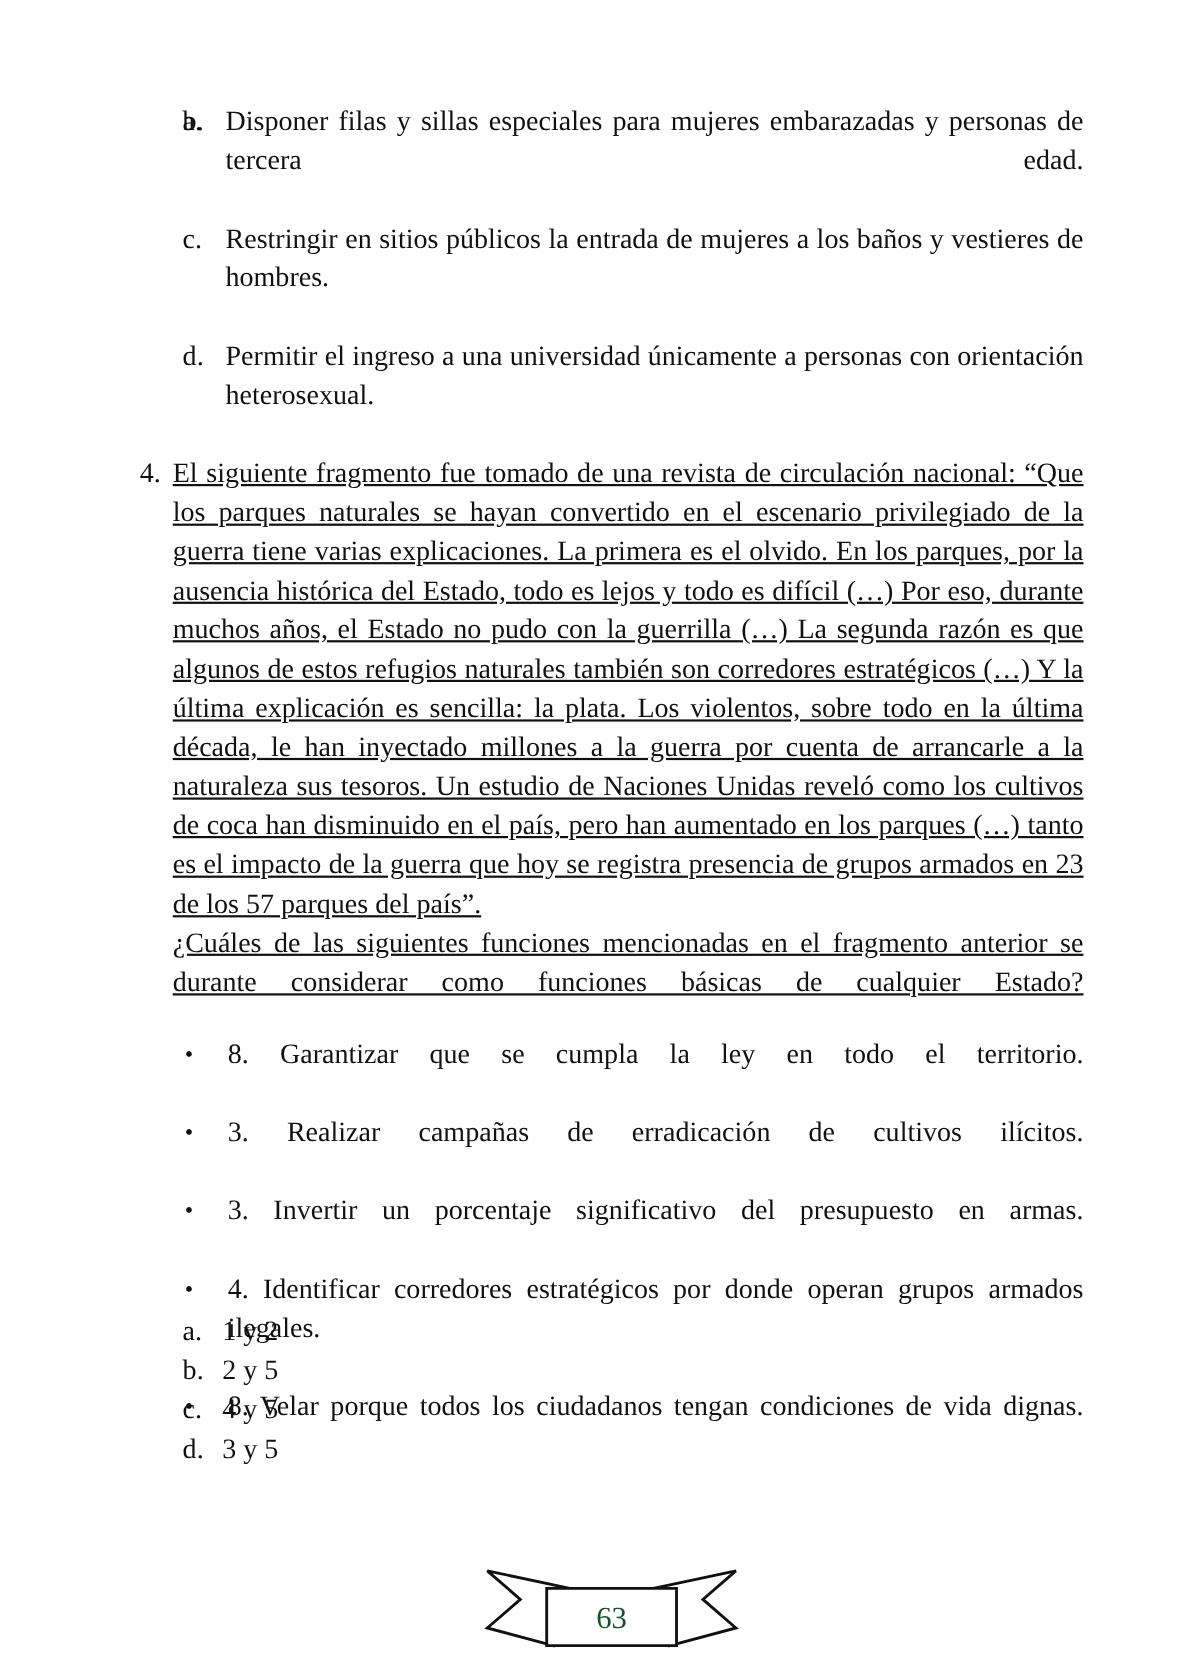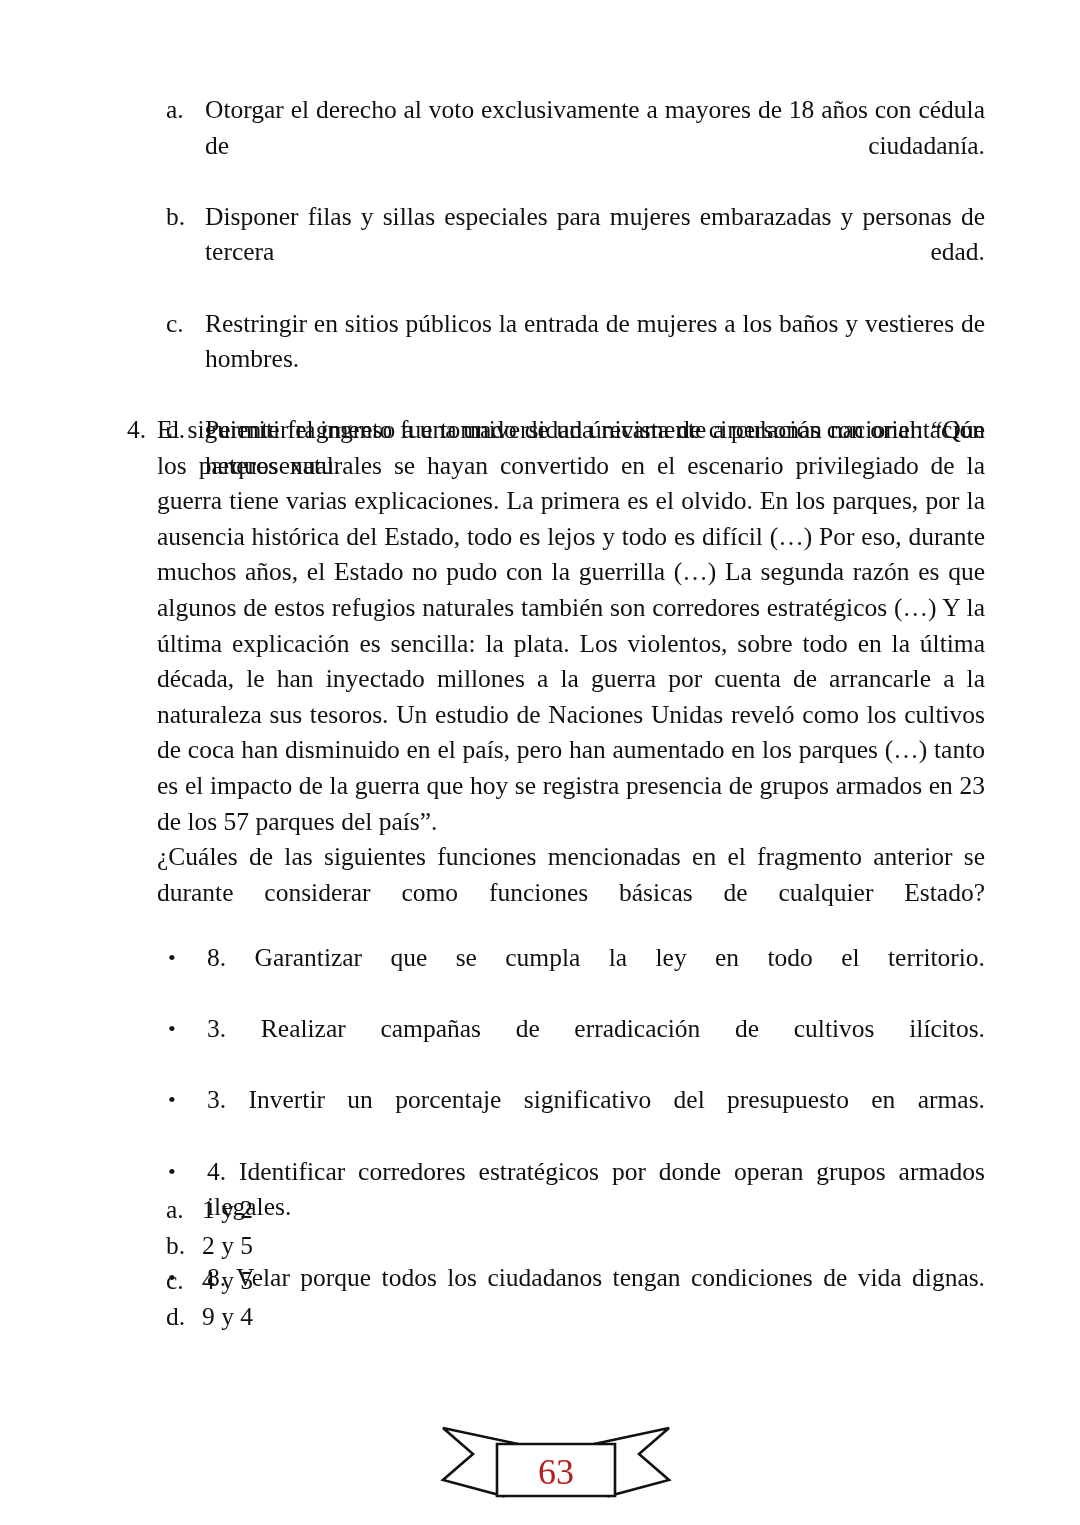--- a/index.html
+++ b/index.html
@@ -75,20 +75,21 @@
     top: 0;
     width: 28px;
     text-align: left;
   }
 
   .question .q-body {
     padding-left: 157px;
     padding-right: 95px;
     text-align: justify;
     text-justify: inter-word;
+    text-decoration: underline;
   }
 
   .question .q-body > p {
     margin: 0;
     text-align: justify;
     text-justify: inter-word;
   }
 
   .question .q-body > p.last::after {
     content: "";
@@ -170,36 +171,35 @@
   .ribbon-number {
     position: absolute;
     left: 0;
     top: 0;
     width: 232px;
     height: 92px;
     display: flex;
     align-items: center;
     justify-content: center;
     font-family: "Liberation Serif", "DejaVu Serif", serif;
-    font-size: 36px;
-    color: #b91c1c;
+    font-size: 28px;
+    color: #14532d;
     padding-top: 16px;
     box-sizing: border-box;
     pointer-events: none;
   }
 </style>
 </head>
 <body>
 
 <div class="page">
 
   <ul class="opt-list txt" style="top:92px;">
     <li class="opt-item" style="margin-bottom:0;">
       <span class="marker">a.</span>
-      <span class="body">Otorgar el derecho al voto exclusivamente a mayores de 18 años con cédula de ciudadanía.</span>
     </li>
     <li class="opt-item">
       <span class="marker">b.</span>
       <span class="body">Disponer filas y sillas especiales para mujeres embarazadas y personas de tercera edad.</span>
     </li>
     <li class="opt-item">
       <span class="marker">c.</span>
       <span class="body">Restringir en sitios públicos la entrada de mujeres a los baños y vestieres de hombres.</span>
     </li>
     <li class="opt-item">
@@ -247,21 +247,21 @@
     <li class="choice-item">
       <span class="marker">b.</span>
       <span class="body">2 y 5</span>
     </li>
     <li class="choice-item">
       <span class="marker">c.</span>
       <span class="body">4 y 5</span>
     </li>
     <li class="choice-item">
       <span class="marker">d.</span>
-      <span class="body">9 y 4</span>
+      <span class="body">3 y 5</span>
     </li>
   </ul>
 
   <div class="footer-ribbon">
     <svg width="232" height="92" viewBox="0 0 232 92" xmlns="http://www.w3.org/2000/svg">
       <g fill="#ffffff" stroke="#111111" stroke-width="2.6" stroke-linejoin="miter">
 
         <path d="M3 10 L78 26 L78 39 L63 39 L63 78 L3 62 L33 36 Z"></path>
 
         <path d="M229 10 L154 26 L154 39 L169 39 L169 78 L229 62 L199 36 Z"></path>

